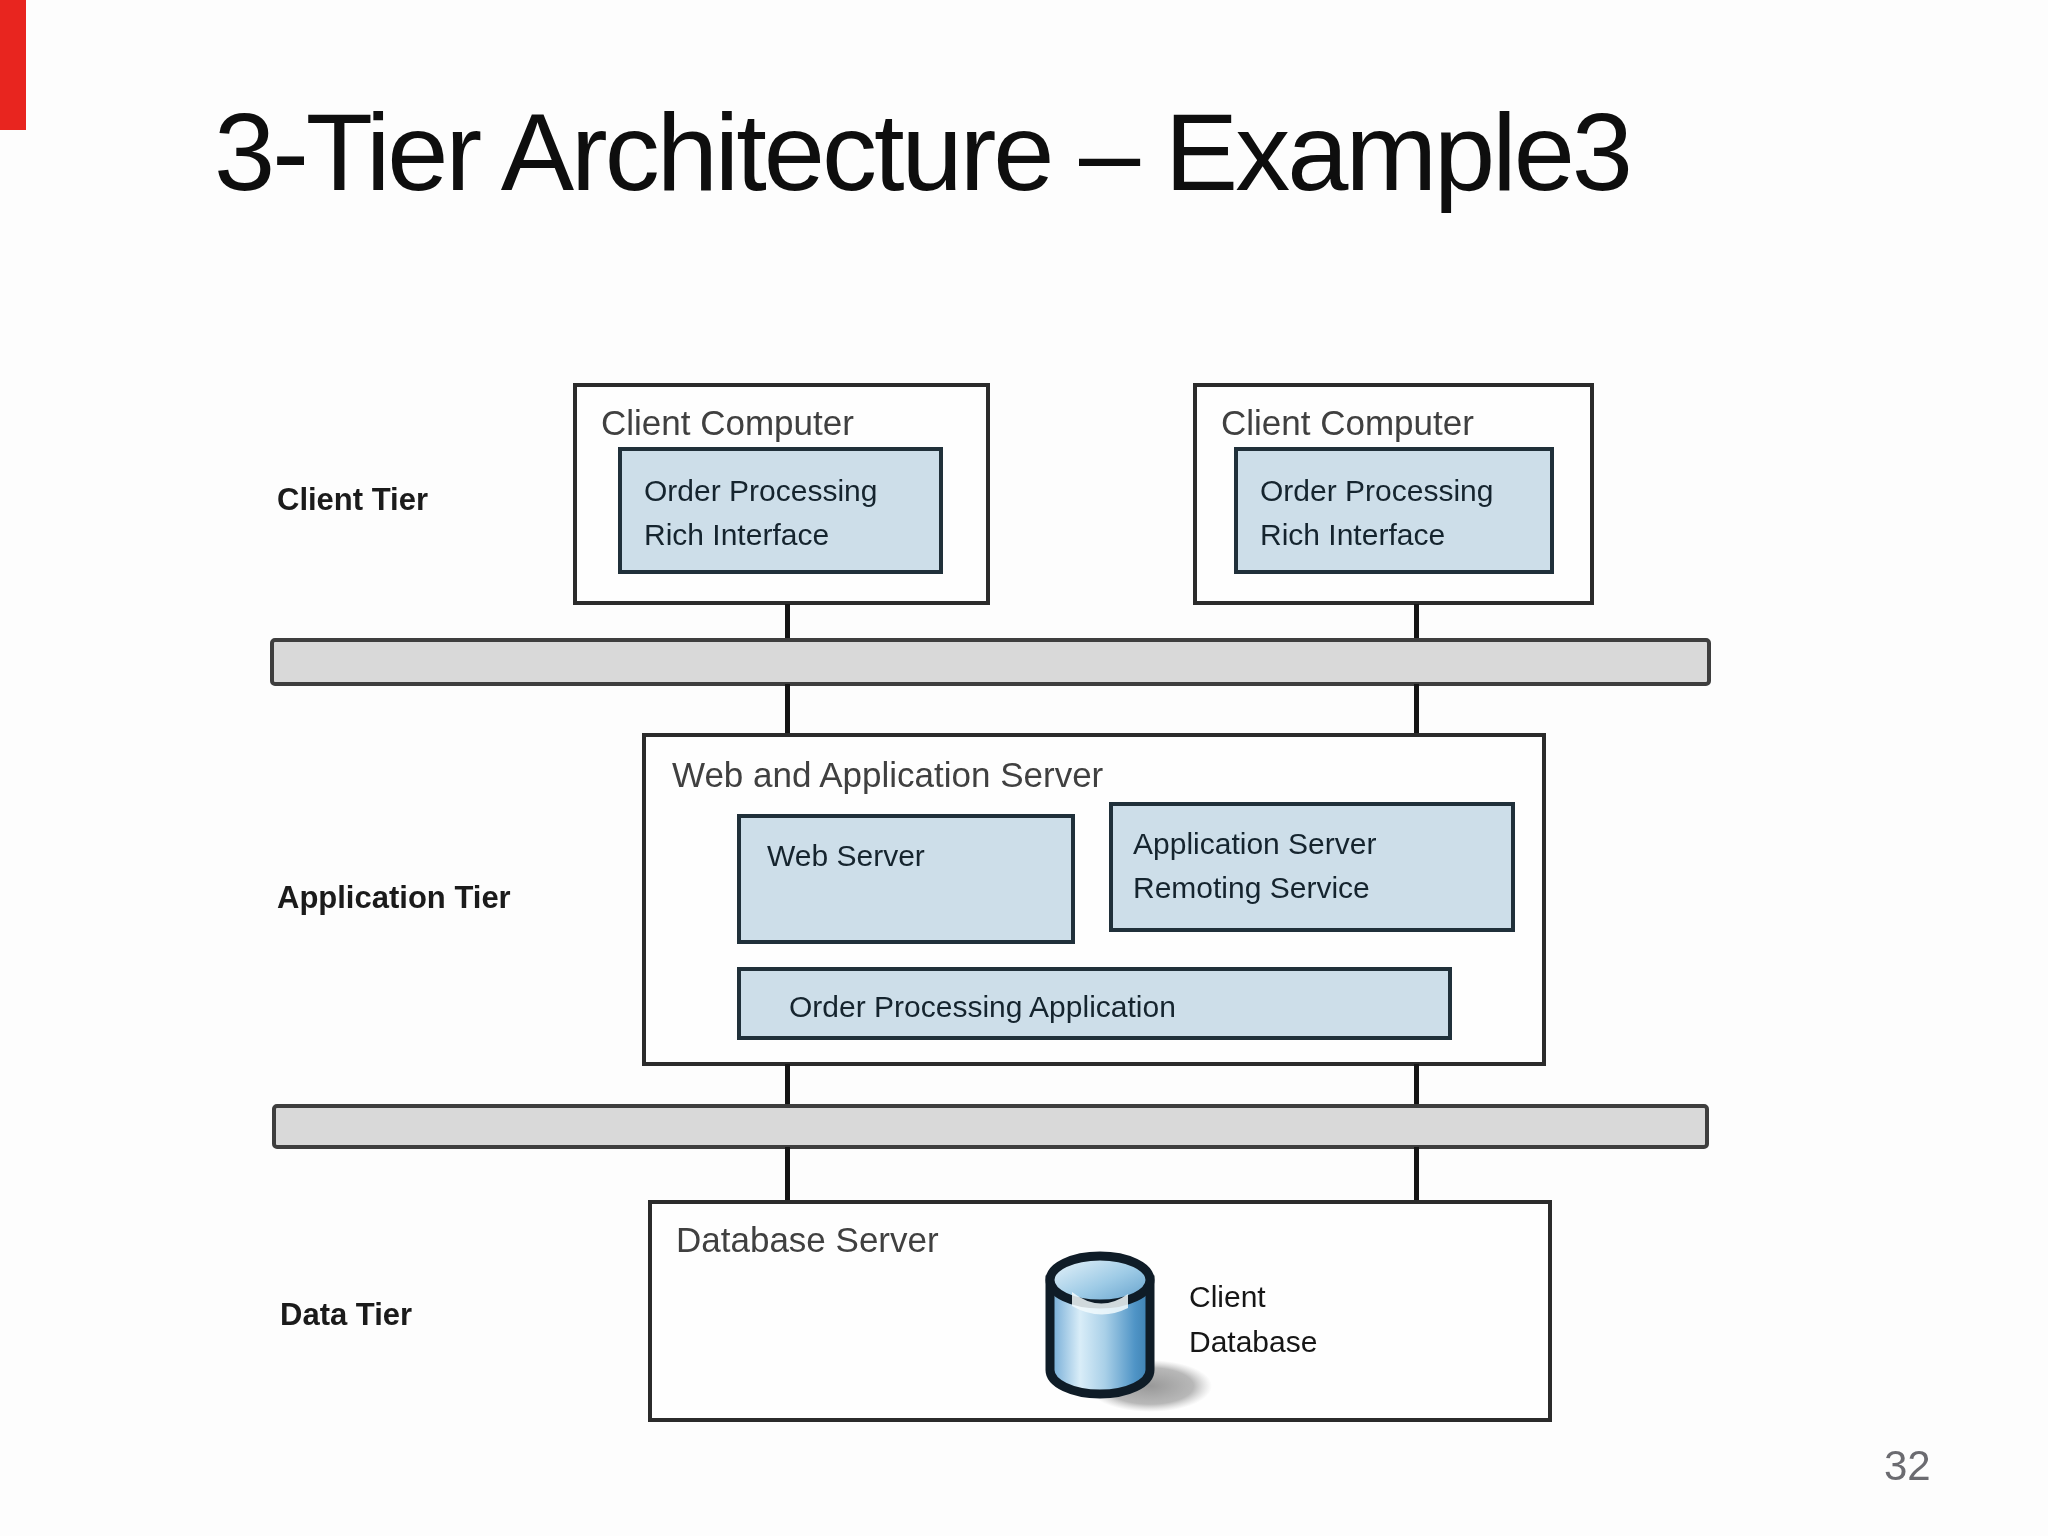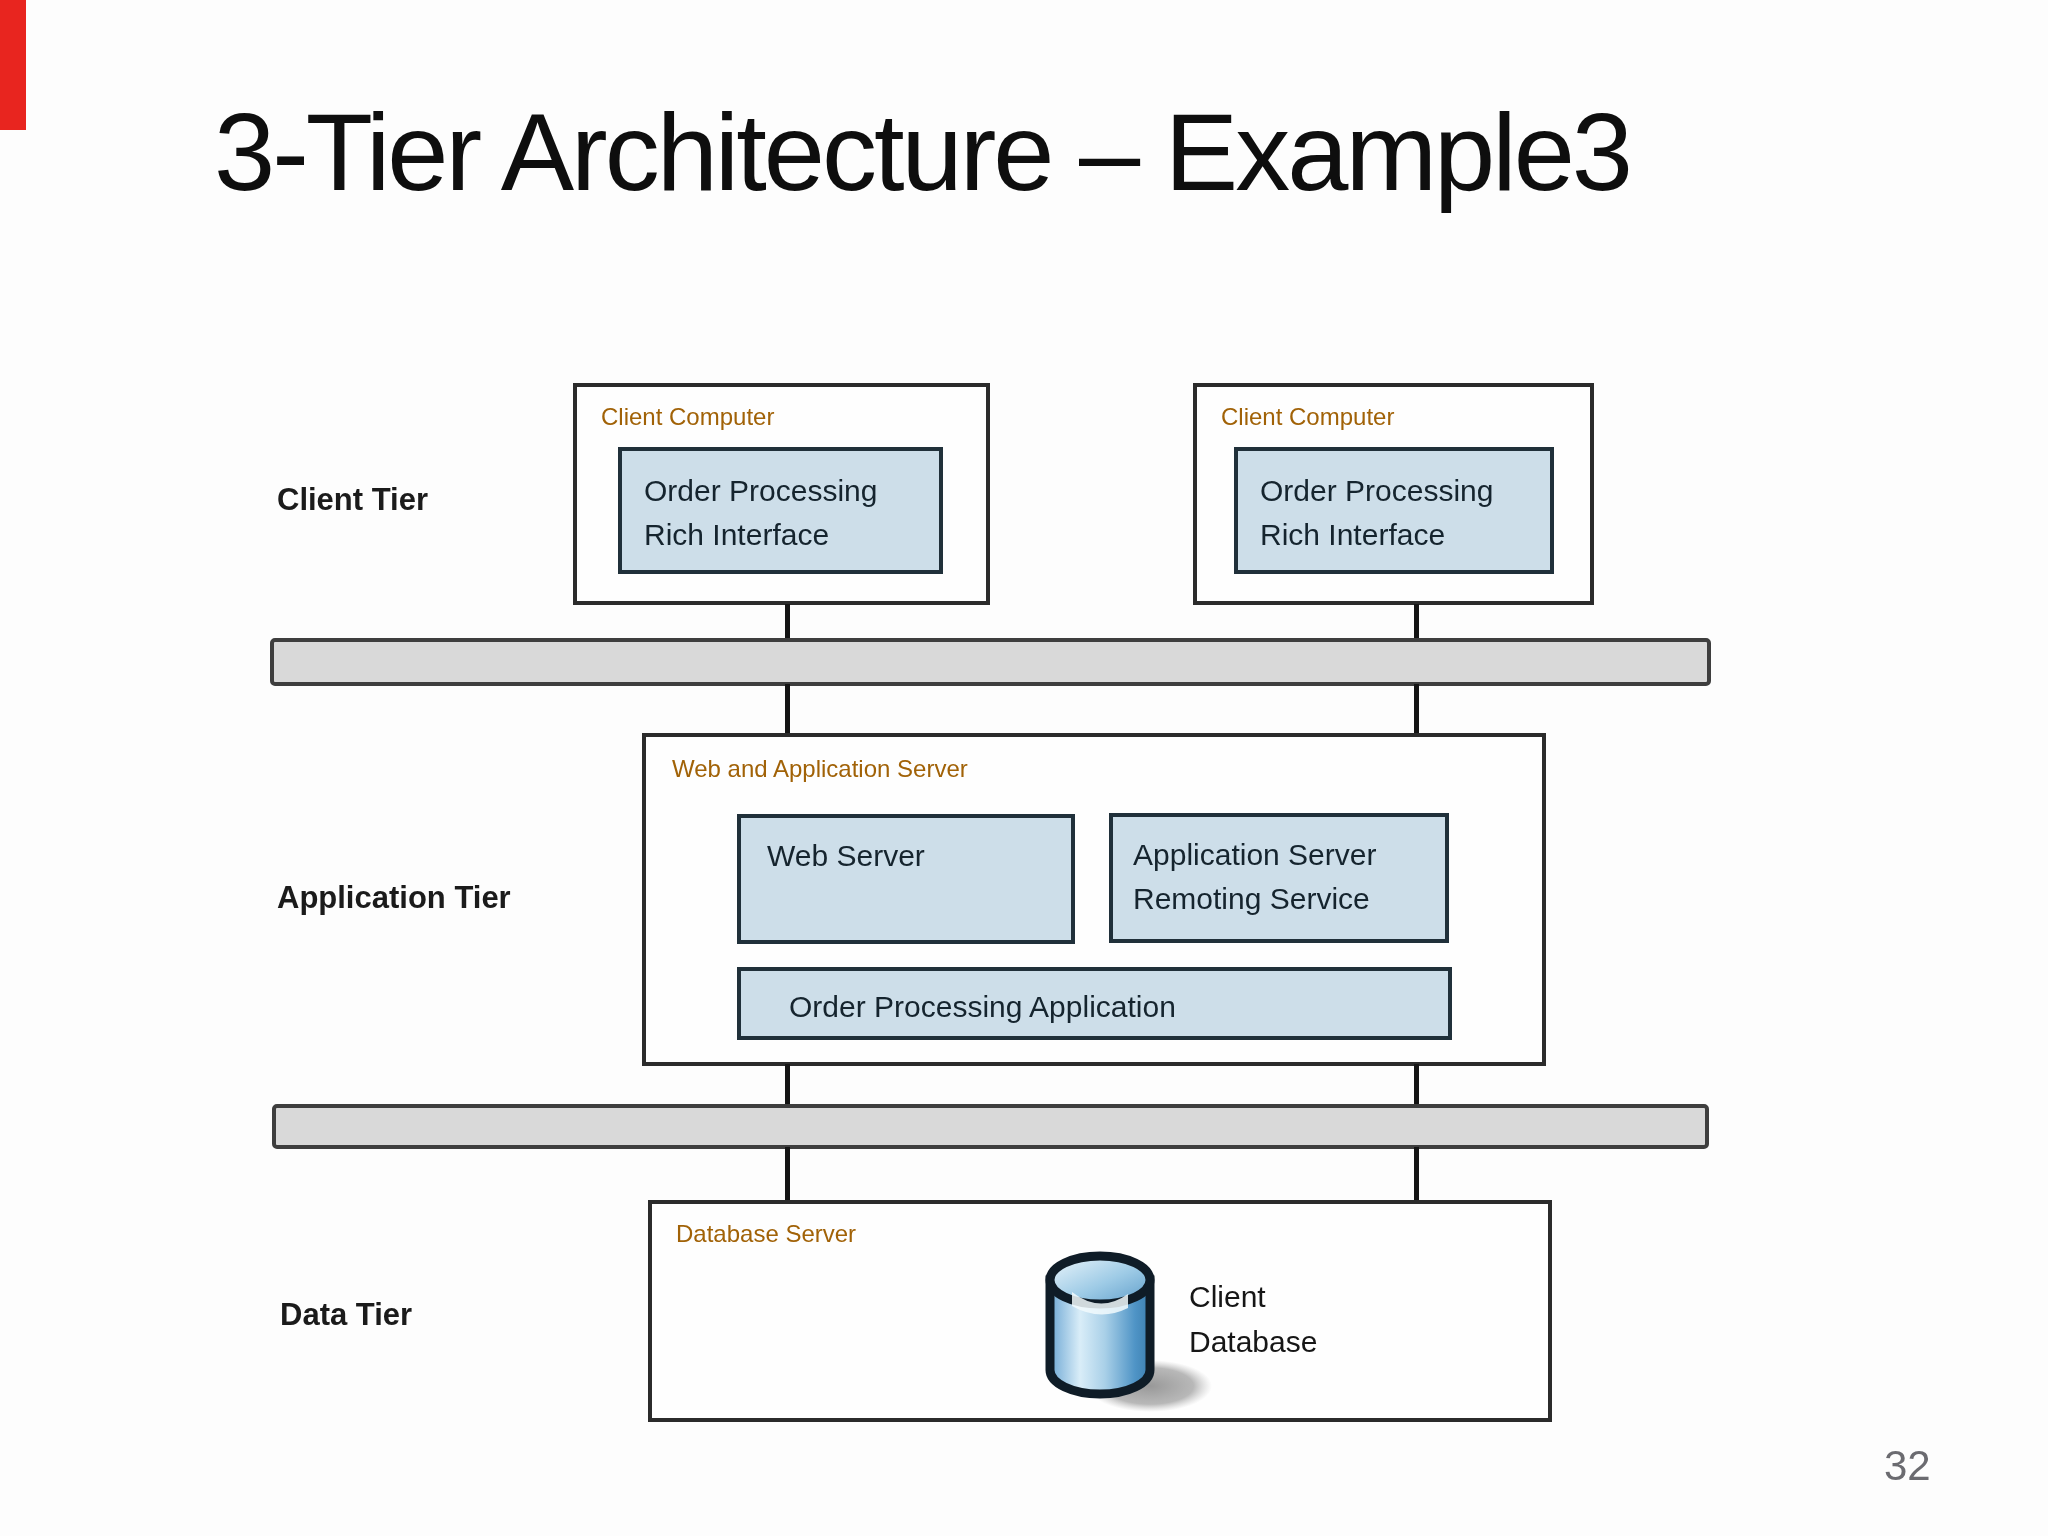--- a/index.html
+++ b/index.html
@@ -35,21 +35,21 @@
 
   
   .outer-box{
     position:absolute;
     background:#fefefe;
     border:4px solid #2b2b2b;
     box-sizing:border-box;
   }
   .outer-box .box-title{
     position:absolute;
-    font-size:24px;color:#a16207;white-space:nowrap;
+    font-size:35px;color:#404040;white-space:nowrap;
   }
   
   .component-box{
     position:absolute;
     background:#cddee9;
     border:4px solid #20303a;
     box-sizing:border-box;
     color:#15242e;
     font-size:30px;line-height:44px;
   }
@@ -83,21 +83,21 @@
   .c4{left:1414px;top:684px;height:51px;}
   .c5{left:785px;top:1064px;height:42px;}
   .c6{left:1414px;top:1064px;height:42px;}
   .c7{left:785px;top:1147px;height:55px;}
   .c8{left:1414px;top:1147px;height:55px;}
 
   
   .app-box{left:642px;top:733px;width:904px;height:333px;}
   .app-box .box-title{left:26px;top:18px;}
   .web-server-box{left:91px;top:77px;width:338px;height:130px;padding:16px 0 0 26px;}
-  .app-server-box{left:463px;top:76px;width:340px;height:130px;padding:16px 0 0 20px;}
+  .app-server-box{left:463px;top:65px;width:406px;height:130px;padding:16px 0 0 20px;}
   .order-app-box{left:91px;top:230px;width:715px;height:73px;padding:14px 0 0 48px;}
 
   
   .db-box{left:648px;top:1200px;width:904px;height:222px;}
   .db-box .box-title{left:24px;top:16px;}
   .db-icon{position:absolute;left:380px;top:44px;width:200px;height:170px;}
   .db-label{
     position:absolute;left:537px;top:70px;
     font-size:30px;line-height:45px;color:#161616;
   }

